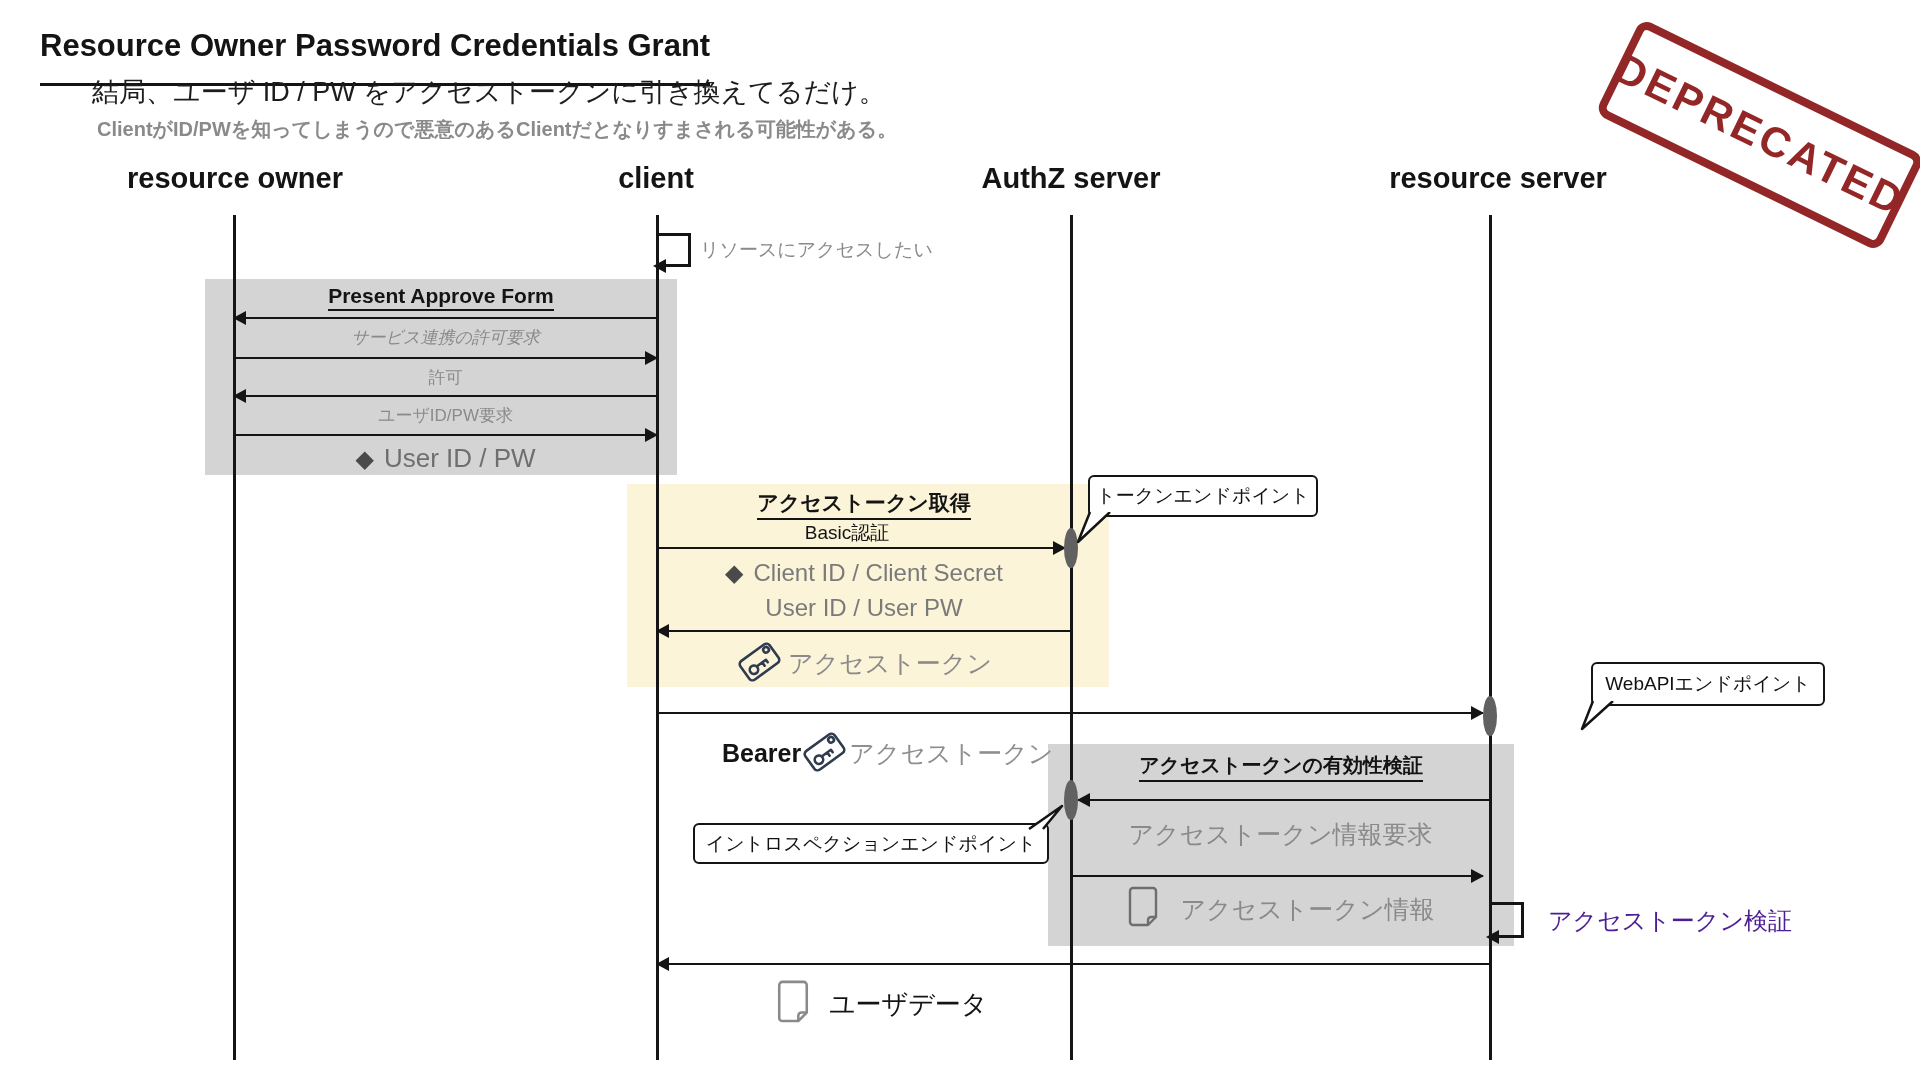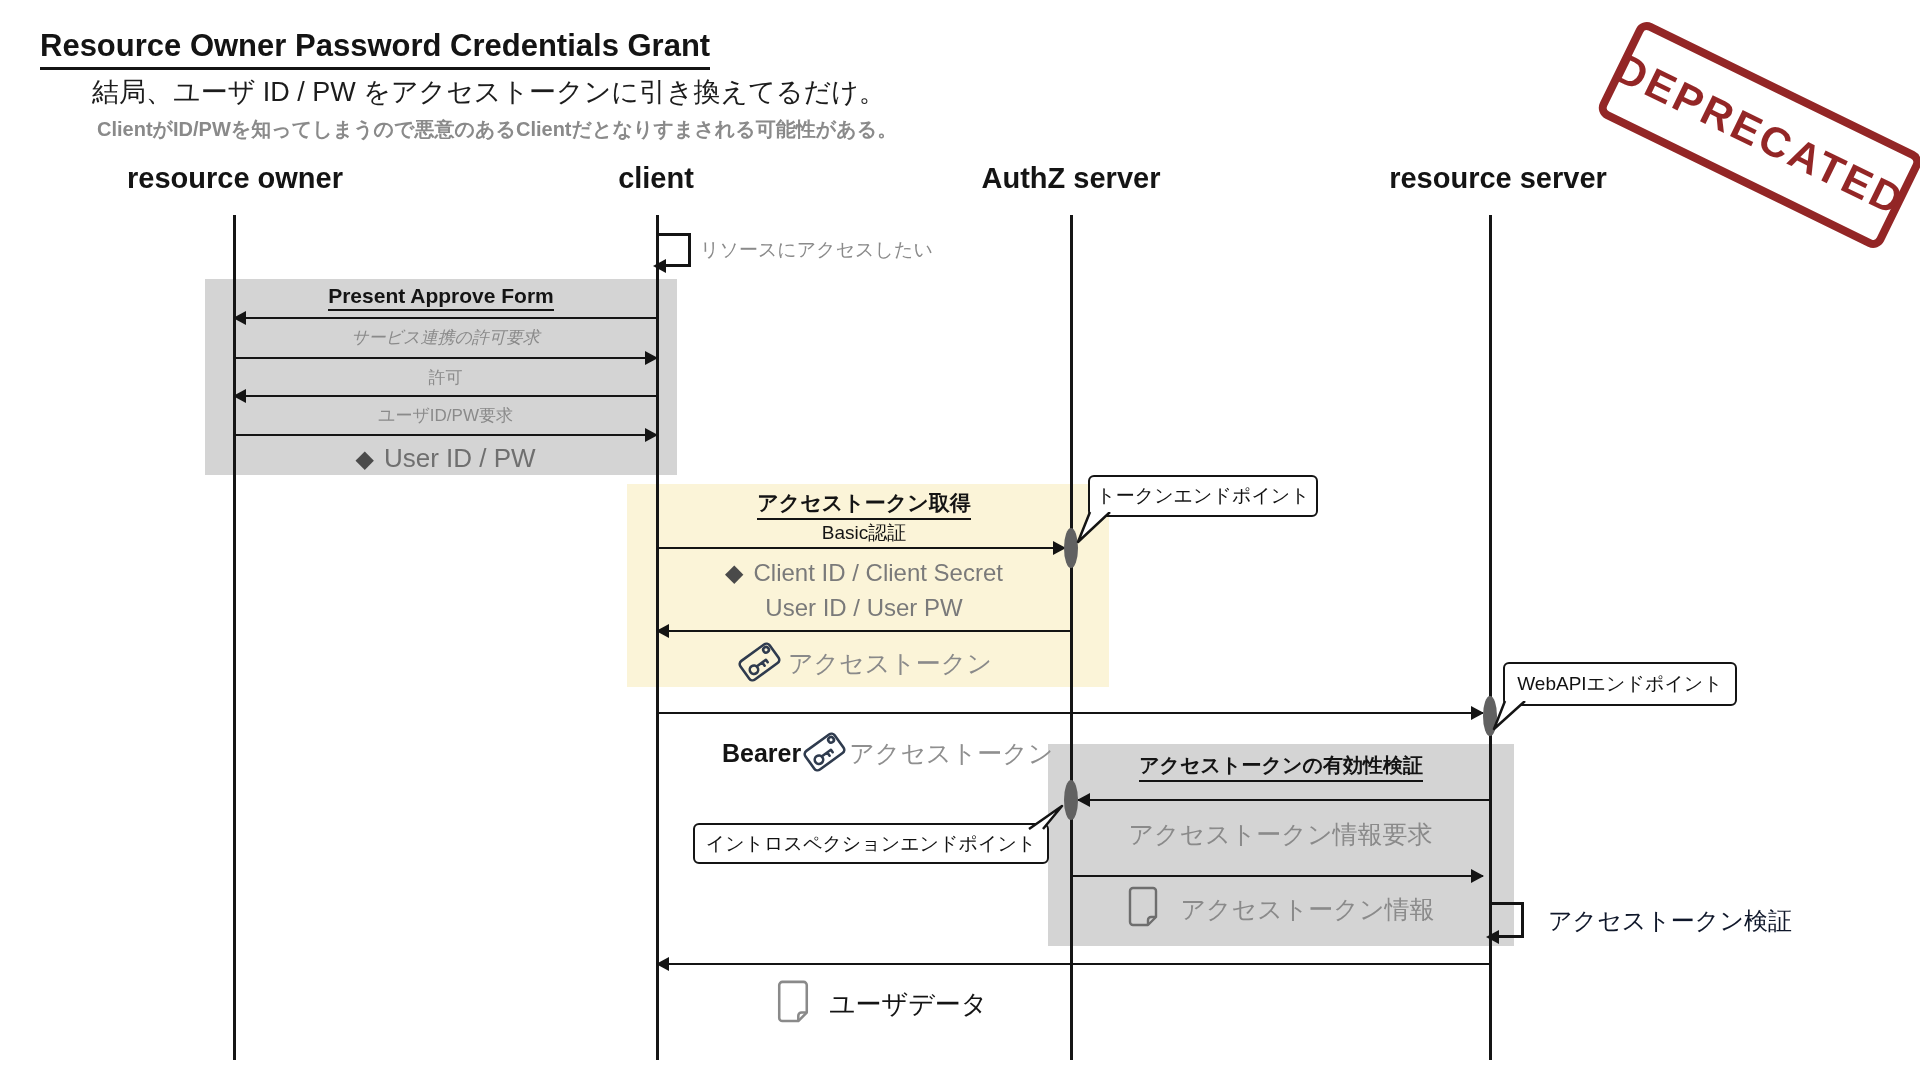--- a/index.html
+++ b/index.html
@@ -1,21 +1,21 @@
 <!DOCTYPE html>
 <html><head>
 <meta charset="utf-8">
 <style>
   html,body{margin:0;padding:0;background:#ffffff;}
   .canvas{position:relative;width:1920px;height:1080px;background:#ffffff;overflow:hidden;
           font-family:"Liberation Sans",sans-serif;color:#141414;}
   .abs{position:absolute;}
   
   .page-title{left:40px;top:28px;font-size:31px;font-weight:bold;z-index:8;}
-  .page-title span{display:inline-block;border-bottom:3px solid #141414;padding-bottom:3px;}
+  .page-title span{display:inline-block;border-bottom:3px solid #141414;padding-bottom:19px;}
   .page-subtitle{left:92px;top:74px;font-size:27px;color:#1c1c1c;z-index:8;}
   .page-note{left:97px;top:116px;font-size:20px;color:#8a8a8a;z-index:8;font-weight:bold;}
   
   .stamp{left:1602px;top:82px;width:300px;height:90px;border:8px solid #8e1b1b;border-radius:12px;
          display:flex;align-items:center;justify-content:center;transform:rotate(26deg);
          color:#8e1b1b;font-weight:bold;font-size:42px;letter-spacing:3px;z-index:10;opacity:.95;}
   
   .ll-label{font-weight:bold;font-size:29px;text-align:center;z-index:4;}
   .lifeline{width:2.5px;background:#151515;top:215px;height:845px;z-index:2;}
   
@@ -94,21 +94,21 @@
       <span class="ah-r"></span>
     </div>
   <div class="abs row" style="left:234px;top:443px;width:423px;justify-content:center;">
     <span class="diamond">◆</span>
     <span style="font-size:26px;color:#6f6f6f;">User ID / PW</span>
   </div>
 
   <div class="abs box yellow" style="left:627px;top:484px;width:482px;height:203px;"></div>
   <div class="abs boxtitle" style="left:657px;top:489px;width:414px;font-size:21px;"><span>アクセストークン取得</span></div>
 
-  <div class="abs lab-m center" style="left:657px;top:520px;width:414px;"><span class="ul-thin">Basic認証</span></div>
+  <div class="abs lab-m center" style="left:640px;top:520px;width:414px;"><span class="ul-thin">Basic認証</span></div>
   <div class="abs arrow" style="left:657px;top:547px;width:408px;">
       <span class="ah-r"></span>
     </div>
   <div class="abs ellipse" style="left:1064px;top:528px;"></div>
 
   <div class="abs row" style="left:657px;top:559px;width:414px;justify-content:center;">
     <span class="diamond">◆</span>
     <span style="font-size:24px;color:#7a7a7a;">Client ID / Client Secret</span>
   </div>
   <div class="abs center" style="left:657px;top:594px;width:414px;font-size:24px;color:#7a7a7a;z-index:5;">User ID / User PW</div>
@@ -149,21 +149,21 @@
           <rect x="5" y="12" width="36" height="23" rx="4"></rect>
           <circle cx="35.5" cy="17.5" r="2.8"></circle>
           <circle cx="14" cy="26.5" r="4.2"></circle>
           <path d="M18.5 25.5 h11 m-4.5 0 v4 m4.5 -4 v3"></path>
         </g>
       </svg>
     </span>
     <span style="font-size:25px;color:#8f8f8f;">アクセストークン</span>
   </div>
 
-  <div class="abs callout" style="left:1503px;top:662px;width:230px;height:40px;">
+  <div class="abs callout" style="left:1591px;top:662px;width:230px;height:40px;">
     <span>WebAPIエンドポイント</span>
     <svg class="tail" style="left:-14px;bottom:-27px;" width="38" height="30" viewBox="0 0 38 30">
       <path d="M34 0 L3 28 L14 0" fill="#ffffff" stroke="#141414" stroke-width="2.5" stroke-linejoin="round"></path>
     </svg>
   </div>
 
   <div class="abs box gray" style="left:1048px;top:744px;width:466px;height:202px;"></div>
   <div class="abs boxtitle" style="left:1048px;top:752px;width:466px;font-size:20px;"><span>アクセストークンの有効性検証</span></div>
 
   <div class="abs arrow" style="left:1078px;top:799px;width:411px;">
@@ -188,21 +188,21 @@
   <div class="abs callout" style="left:693px;top:823px;width:352px;height:37px;">
     <span>イントロスペクションエンドポイント</span>
     <svg class="tail" style="right:-18px;top:-21px;" width="38" height="26" viewBox="0 0 38 26">
       <path d="M2 25 L35 2 L16 25" fill="#ffffff" stroke="#141414" stroke-width="2.5" stroke-linejoin="round"></path>
     </svg>
   </div>
 
   <div class="abs loop" style="left:1490px;top:902px;width:31px;height:30px;">
       <span class="ah-l"></span>
     </div>
-  <div class="abs" style="left:1548px;top:905px;font-size:24px;color:#0f172a;z-index:5;">アクセストークン検証</div>
+  <div class="abs" style="left:1548px;top:905px;font-size:24px;color:#4c1d95;z-index:5;">アクセストークン検証</div>
 
   <div class="abs arrow" style="left:657px;top:963px;width:833px;">
       <span class="ah-l"></span>
     </div>
   <div class="abs row" style="left:775px;top:978px;gap:18px;">
     <span>
       <svg width="36" height="48" viewBox="0 0 34 44">
         <path d="M7 3 h20 a3 3 0 0 1 3 3 v26 l-8 8 h-15 a3 3 0 0 1 -3 -3 v-31 a3 3 0 0 1 3 -3 z" fill="none" stroke="#8a8a8a" stroke-width="2.4" stroke-linejoin="round"></path>
         <path d="M30 32 h-5 a3 3 0 0 0 -3 3 v5" fill="none" stroke="#8a8a8a" stroke-width="2.4" stroke-linejoin="round"></path>
       </svg>

